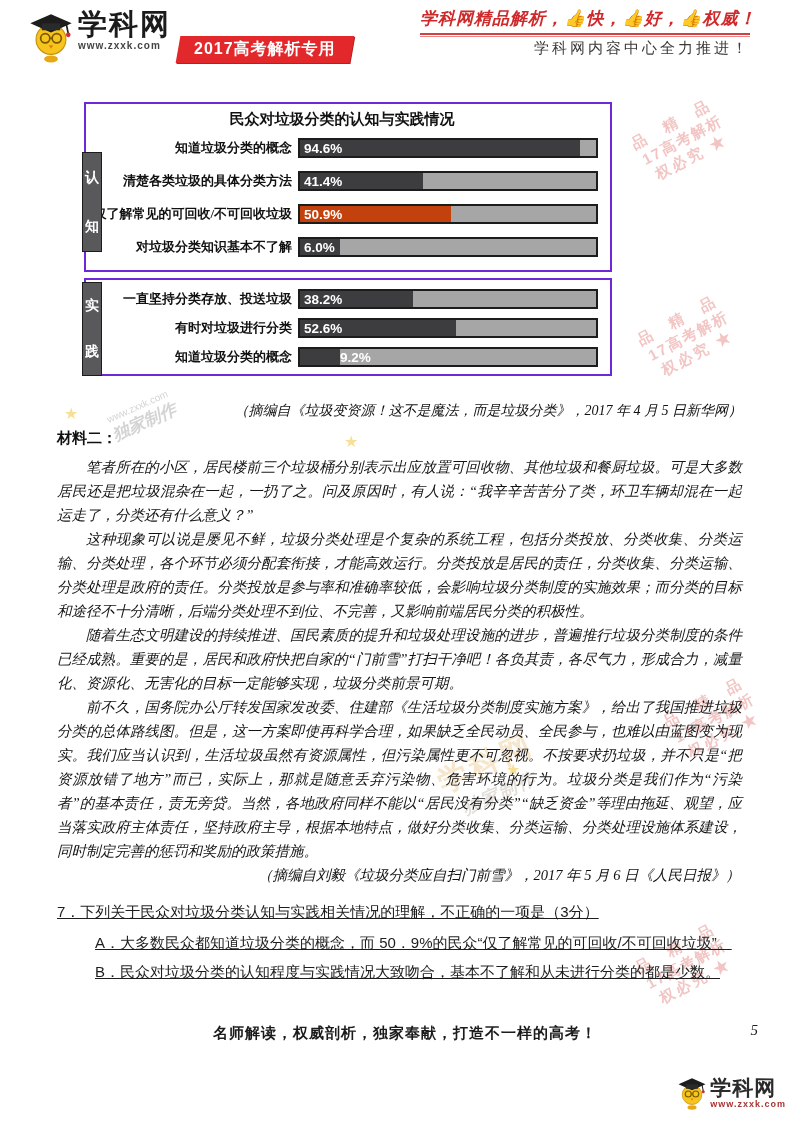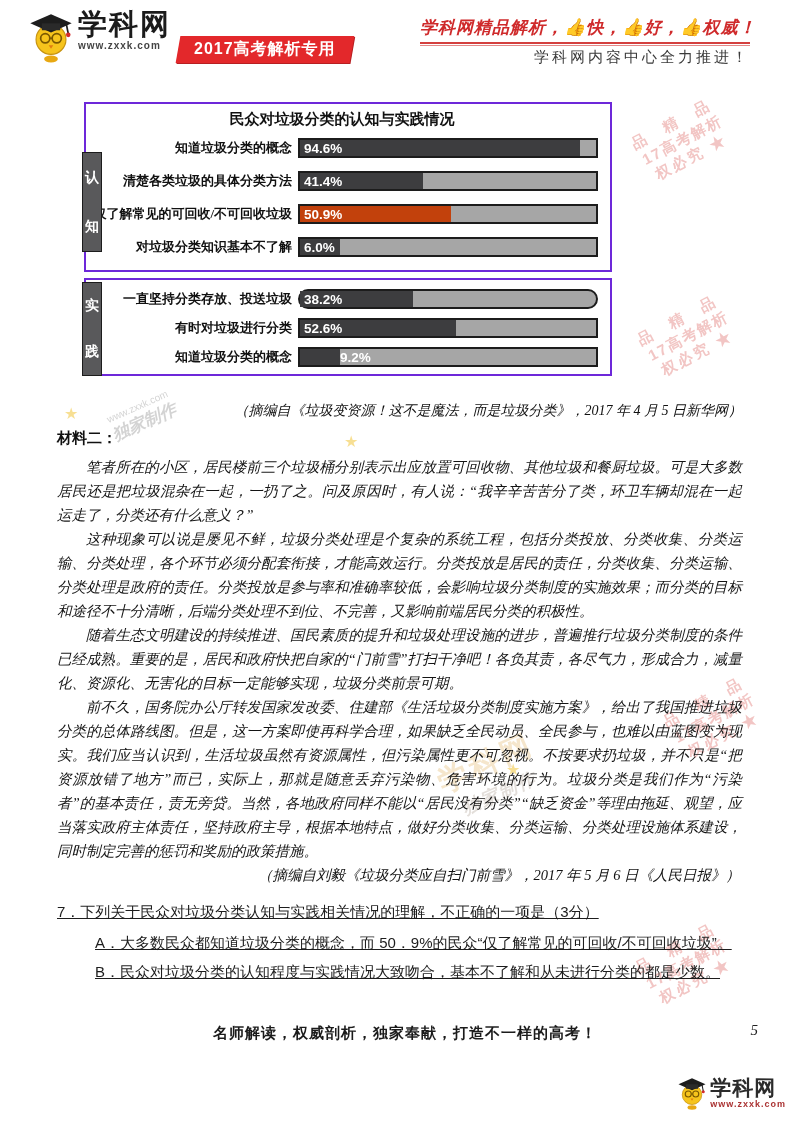--- a/index.html
+++ b/index.html
@@ -12,21 +12,21 @@
 
   
   .hdr-logo { position:absolute; left:28px; top:8px; display:flex; align-items:flex-start; }
   .mascot { width:46px; height:56px; flex:0 0 auto; }
   .logo-text-block { margin-left:4px; }
   .site-name { font-family:"Liberation Sans",sans-serif; font-weight:bold; font-size:29px; letter-spacing:2px; color:#1b1b1b; line-height:32px; }
   .site-url { font-family:"Liberation Sans",sans-serif; font-weight:bold; font-size:10px; color:#444; letter-spacing:1px; }
   .ribbon { position:absolute; left:178px; top:36px; background:#e3282b; transform:skewX(-10deg); padding:3px 16px; box-shadow:1px 1px 0 #b71f22; }
   .ribbon span { display:inline-block; transform:skewX(10deg); color:#fff; font-weight:bold; font-size:16px; font-family:"Liberation Sans",sans-serif; letter-spacing:1px; }
 
-  .hdr-right { position:absolute; right:44px; top:16px; width:330px; text-align:right; }
+  .hdr-right { position:absolute; right:44px; top:7px; width:330px; text-align:right; }
   .slogan-red { color:#cf2a2b; font-weight:bold; font-size:17px; letter-spacing:1px; font-style:italic; white-space:nowrap; }
   .slogan-underline { margin-top:3px; border-top:2px solid #d4403f; border-bottom:1px solid #e48a89; height:4px; }
   .slogan-sub { margin-top:2px; color:#3a3a3a; font-size:15px; letter-spacing:3px; font-family:"Liberation Sans",sans-serif; }
 
   
   .chart-wrap { position:absolute; left:84px; top:102px; width:528px; }
   .chart-box { border:2px solid #6d28d9; background:#fff; position:relative; }
   .chart-box.sec1 { height:170px; padding:6px 12px 0 0; }
   .chart-box.sec2 { height:98px; margin-top:6px; padding:9px 12px 0 0; }
   .chart-title { text-align:center; font-weight:bold; font-size:15px; font-family:"Liberation Sans",sans-serif; color:#111; margin-bottom:9px; }
@@ -171,21 +171,21 @@
                 <span class="bar-value" style="color: rgb(255, 255, 255);">6.0%</span>
               </div>
             </div>
           </div>
         </div>
     </div>
     <div class="chart-box sec2">
       <div class="rows">
           <div class="chart-row">
             <div class="chart-row-label">一直坚持分类存放、投送垃圾</div>
-            <div class="bar-track" style="background: rgb(166, 166, 166); border-color: rgb(28, 28, 28); border-radius: 10px;">
+            <div class="bar-track" style="background: rgb(166, 166, 166); border-color: rgb(28, 28, 28);">
               <div class="bar-fill" style="width: 38.2%; min-width: 40px; background: rgb(61, 61, 63);">
                 <span class="bar-value" style="color: rgb(255, 255, 255);">38.2%</span>
               </div>
             </div>
           </div>
           <div class="chart-row">
             <div class="chart-row-label">有时对垃圾进行分类</div>
             <div class="bar-track" style="background: rgb(166, 166, 166); border-color: rgb(28, 28, 28);">
               <div class="bar-fill" style="width: 52.6%; min-width: 40px; background: rgb(61, 61, 63);">
                 <span class="bar-value" style="color: rgb(255, 255, 255);">52.6%</span>

